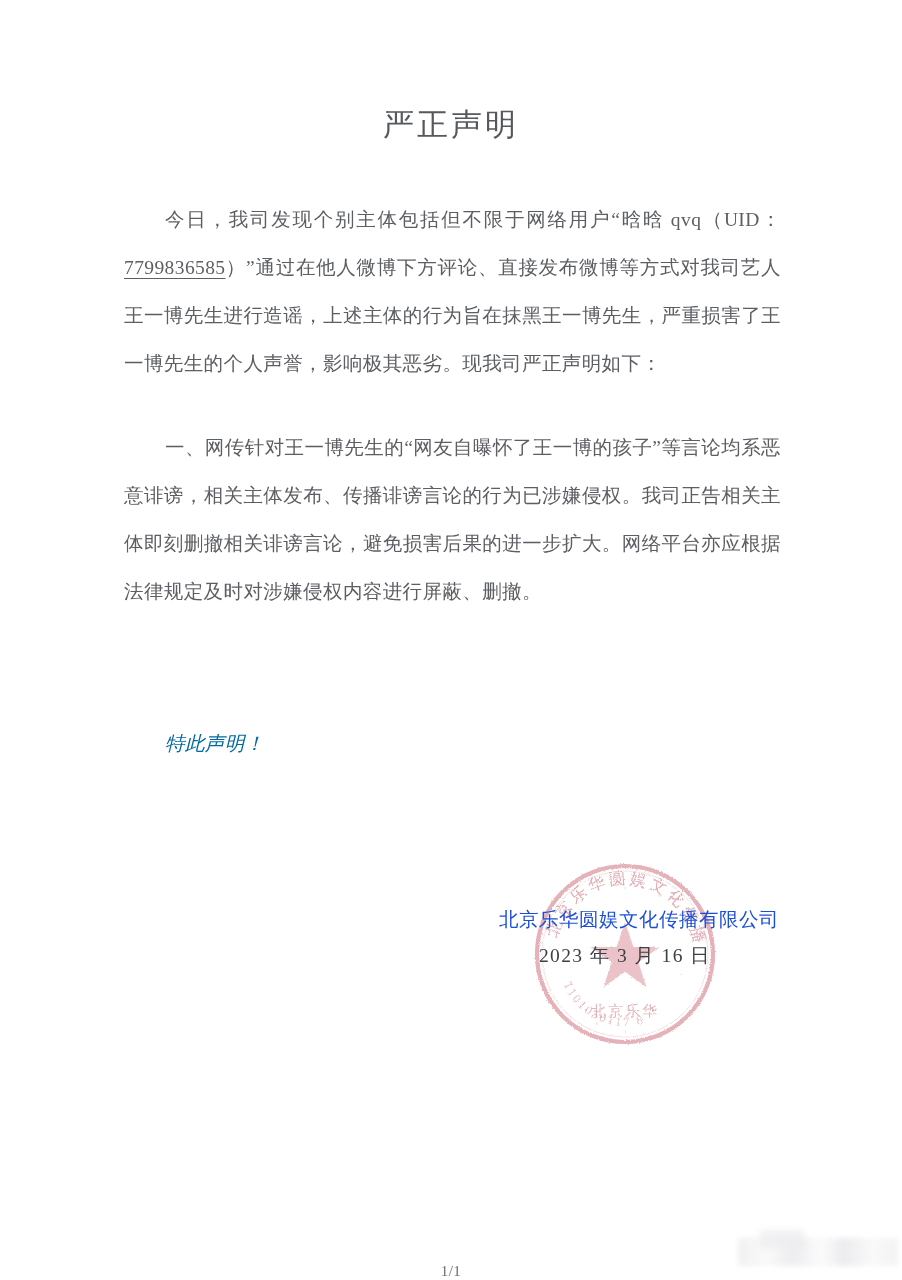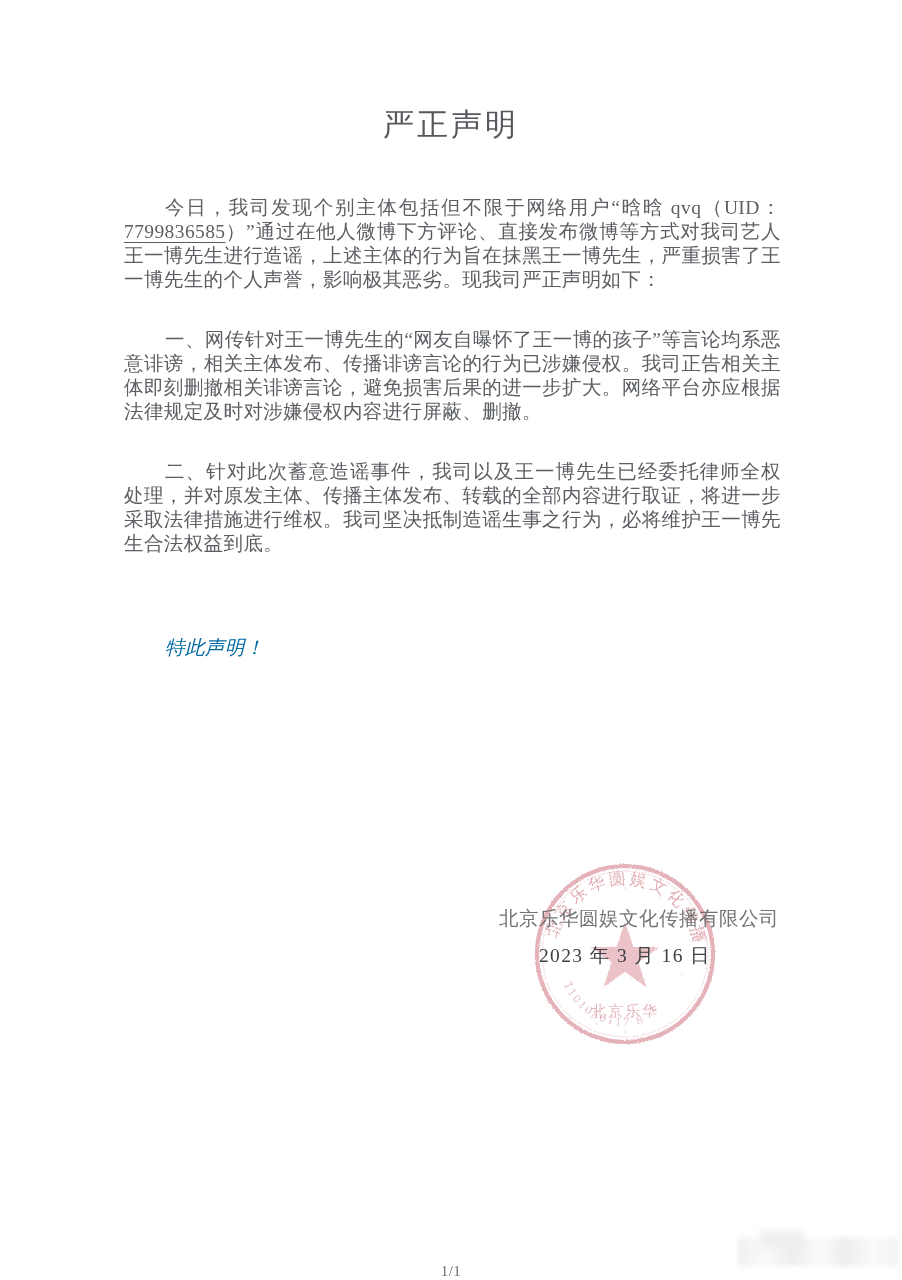--- a/index.html
+++ b/index.html
@@ -37,21 +37,21 @@
 
   
   #body-block {
     position: absolute;
     top: 196px;
     left: 124px;
     width: 657px;
   }
   .para {
     font-size: 19.5px;
-    line-height: 24px;
+    line-height: 48px;
     text-align: justify;
     text-justify: inter-character;
     text-align-last: left;
     color: #5b5e62;
     letter-spacing: 0.4px;
     margin: 0;
   }
   .para.indent {
     text-indent: 41px;
   }
@@ -80,24 +80,23 @@
     position: absolute;
     top: 902px;
     left: 124px;
     width: 657px;
     text-align: right;
     z-index: 3;
   }
   #sign-company {
     font-size: 19.5px;
     line-height: 36px;
-    color: #737373;
+    color: #1d4ed8;
     letter-spacing: 0.5px;
     padding-right: 2px;
-    font-family: Liberation Mono, monospace;
   }
   #sign-date {
     font-size: 19.5px;
     line-height: 36px;
     color: #3d4044;
     letter-spacing: 1.4px;
     padding-right: 70px;
     margin-top: 0;
   }
 
@@ -164,21 +163,20 @@
   <div id="body-block">
 
     <p class="para indent"><span>今日，我司发现个别主体包括但不限于网络用户“晗晗 qvq（UID：</span><span class="uid-underline">7799836585</span><span>）”通过在他人微博下方评论、直接发布微博等方式对我司艺人王一博先生进行造谣，上述主体的行为旨在抹黑王一博先生，严重损害了王一博先生的个人声誉，影响极其恶劣。现我司严正声明如下：</span></p>
 
     <div class="gap-1"></div>
 
     <p class="para indent">一、网传针对王一博先生的“网友自曝怀了王一博的孩子”等言论均系恶意诽谤，相关主体发布、传播诽谤言论的行为已涉嫌侵权。我司正告相关主体即刻删撤相关诽谤言论，避免损害后果的进一步扩大。网络平台亦应根据法律规定及时对涉嫌侵权内容进行屏蔽、删撤。</p>
 
     <div class="gap-2"></div>
 
-    <p class="para indent">二、针对此次蓄意造谣事件，我司以及王一博先生已经委托律师全权处理，并对原发主体、传播主体发布、转载的全部内容进行取证，将进一步采取法律措施进行维权。我司坚决抵制造谣生事之行为，必将维护王一博先生合法权益到底。</p>
 
     <div class="gap-3"></div>
 
 
     <div class="gap-4"></div>
 
     <p class="declare-line">特此声明！</p>
   </div>
 
   <div id="company-seal">

